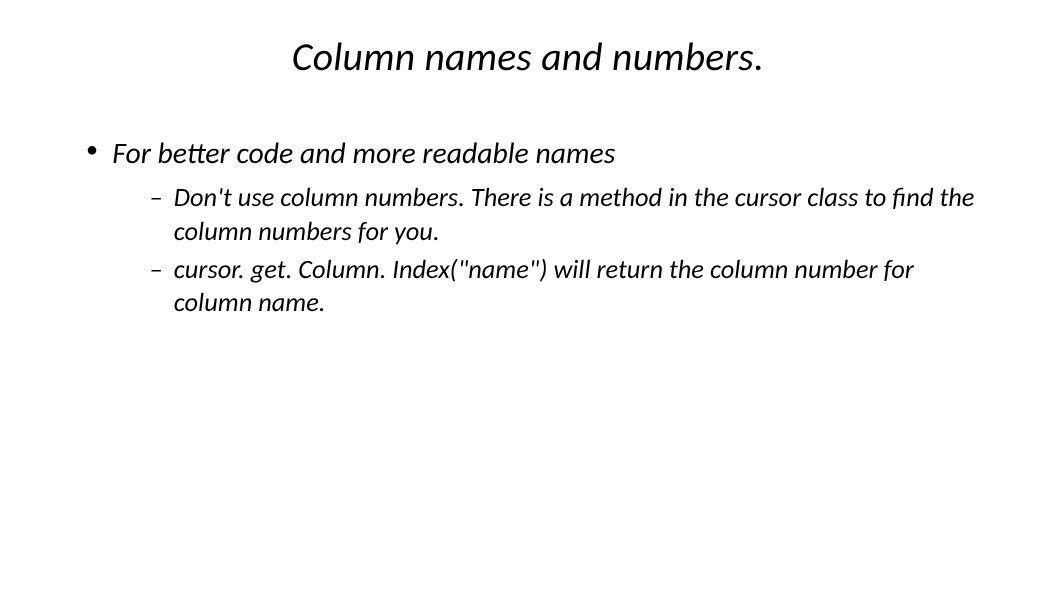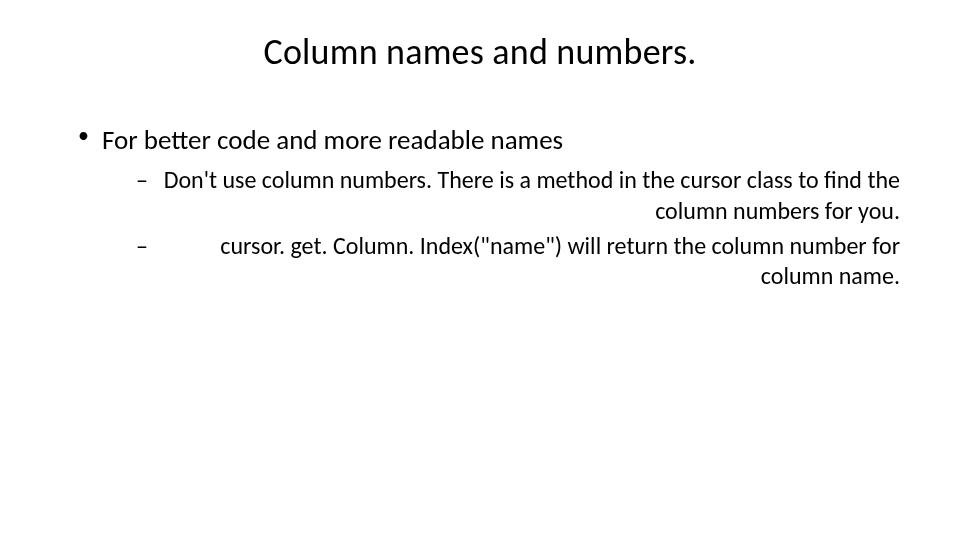--- a/index.html
+++ b/index.html
@@ -12,20 +12,21 @@
       height: 540px;
       background: #ffffff;
       font-family: Calibri, "Segoe UI", Arial, sans-serif;
       color: #000000;
       overflow: hidden;
     }
     .slide {
       width: 100%;
       height: 100%;
       padding: 30px 60px 0 60px;
+      font-style: italic;
     }
     .title {
       font-size: 36px;
       font-weight: 400;
       text-align: center;
       margin-bottom: 48px;
       letter-spacing: 0.2px;
     }
     .level1 {
       list-style: none;
@@ -42,21 +43,20 @@
       content: "•";
       position: absolute;
       left: 6px;
       top: 0;
       font-size: 22px;
     }
     .level2 {
       list-style: none;
       padding-left: 34px;
       margin-top: 8px;
-      text-align: right;
     }
     .level2 > li {
       font-size: 24px;
       line-height: 1.28;
       position: relative;
       padding-left: 22px;
       margin-bottom: 4px;
     }
     .level2 > li::before {
       content: "–";

